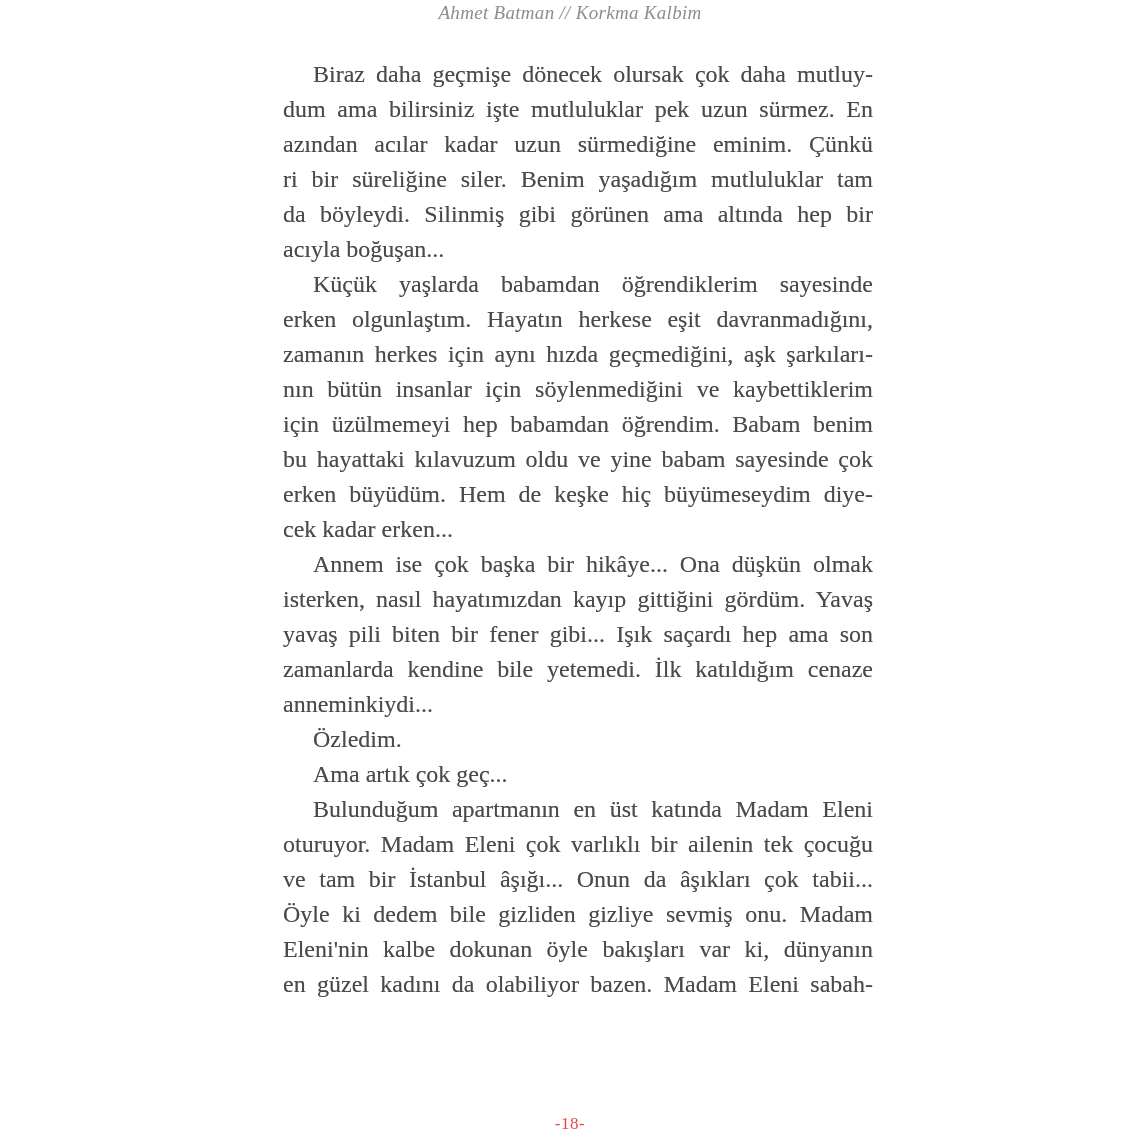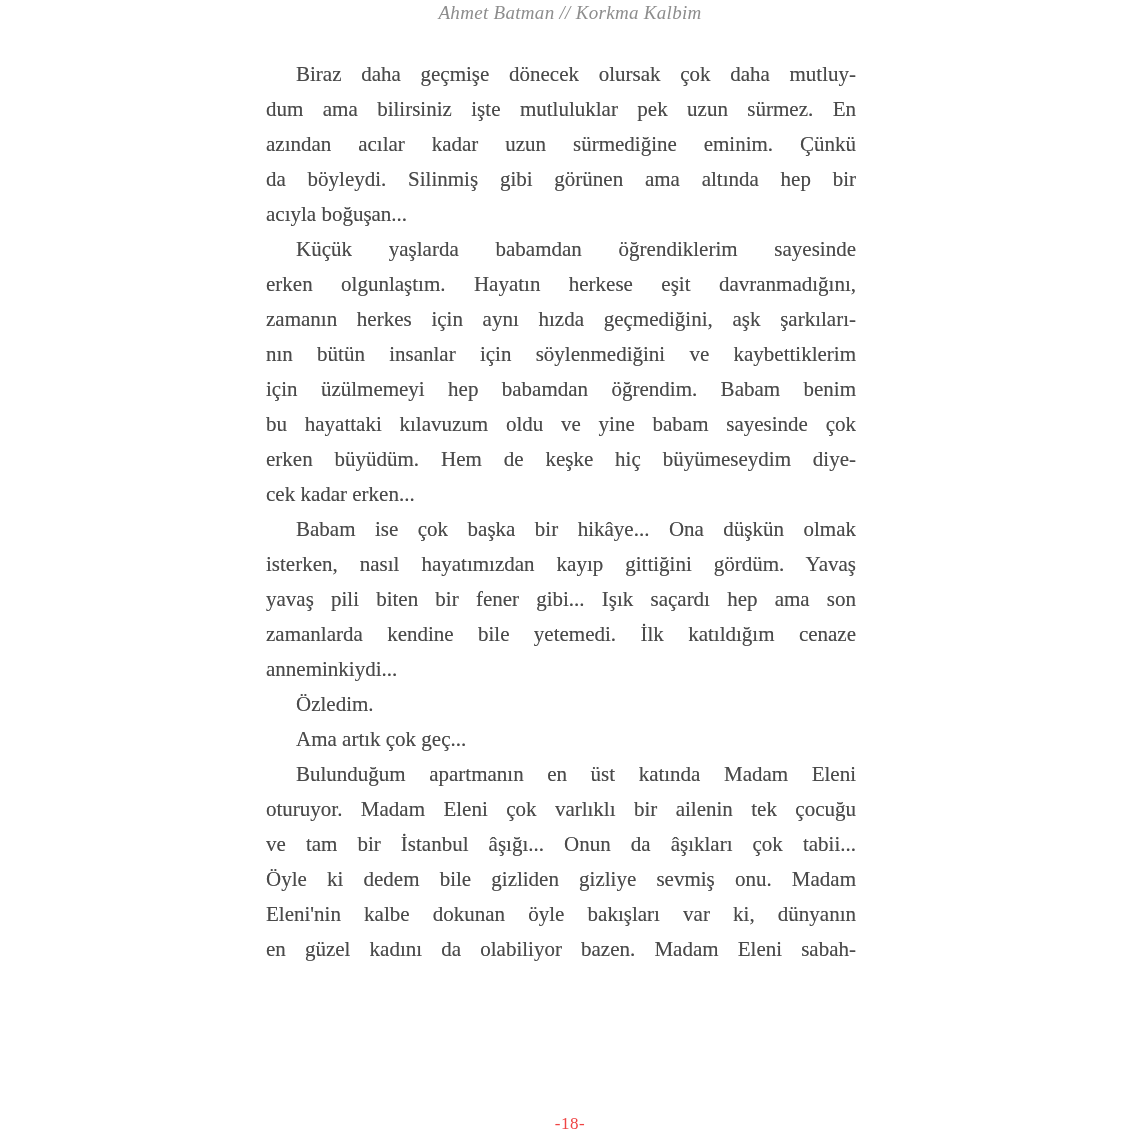--- a/index.html
+++ b/index.html
@@ -23,23 +23,23 @@
     width: 100%;
     text-align: center;
     font-style: italic;
     font-size: 19px;
     color: #8d8d8d;
     letter-spacing: 0.3px;
   }
   .page-body {
     position: absolute;
     top: 57px;
-    left: 266px;
+    left: 283px;
     width: 590px;
-    font-size: 21px;
+    font-size: 24px;
     line-height: 35px;
     color: #4a4a4a;
     text-shadow: 0 0 0.6px rgba(90,90,90,0.55);
   }
   .paragraph { width: 100%; }
   .line {
     text-align: justify;
     text-align-last: justify;
     white-space: normal;
   }
@@ -60,35 +60,36 @@
 <body>
 
 <div class="page">
   <div class="running-header">Ahmet Batman // Korkma Kalbim</div>
 
   <div class="page-body">
       <div class="paragraph">
         <div class="line first">Biraz daha geçmişe dönecek olursak çok daha mutluy-</div>
         <div class="line">dum ama bilirsiniz işte mutluluklar pek uzun sürmez. En</div>
         <div class="line">azından acılar kadar uzun sürmediğine eminim. Çünkü</div>
+        <div class="line">ri bir süreliğine siler. Benim yaşadığım mutluluklar tam</div>
         <div class="line">da böyleydi. Silinmiş gibi görünen ama altında hep bir</div>
         <div class="line last">acıyla boğuşan...</div>
       </div>
       <div class="paragraph">
         <div class="line first">Küçük yaşlarda babamdan öğrendiklerim sayesinde</div>
         <div class="line">erken olgunlaştım. Hayatın herkese eşit davranmadığını,</div>
         <div class="line">zamanın herkes için aynı hızda geçmediğini, aşk şarkıları-</div>
         <div class="line">nın bütün insanlar için söylenmediğini ve kaybettiklerim</div>
         <div class="line">için üzülmemeyi hep babamdan öğrendim. Babam benim</div>
         <div class="line">bu hayattaki kılavuzum oldu ve yine babam sayesinde çok</div>
         <div class="line">erken büyüdüm. Hem de keşke hiç büyümeseydim diye-</div>
         <div class="line last">cek kadar erken...</div>
       </div>
       <div class="paragraph">
-        <div class="line first">Babam ise çok başka bir hikâye... Ona düşkün olmak</div>
+        <div class="line first">Annem ise çok başka bir hikâye... Ona düşkün olmak</div>
         <div class="line">isterken, nasıl hayatımızdan kayıp gittiğini gördüm. Yavaş</div>
         <div class="line">yavaş pili biten bir fener gibi... Işık saçardı hep ama son</div>
         <div class="line">zamanlarda kendine bile yetemedi. İlk katıldığım cenaze</div>
         <div class="line last">anneminkiydi...</div>
       </div>
       <div class="paragraph">
         <div class="line first last">Özledim.</div>
       </div>
       <div class="paragraph">
         <div class="line first last">Ama artık çok geç...</div>

